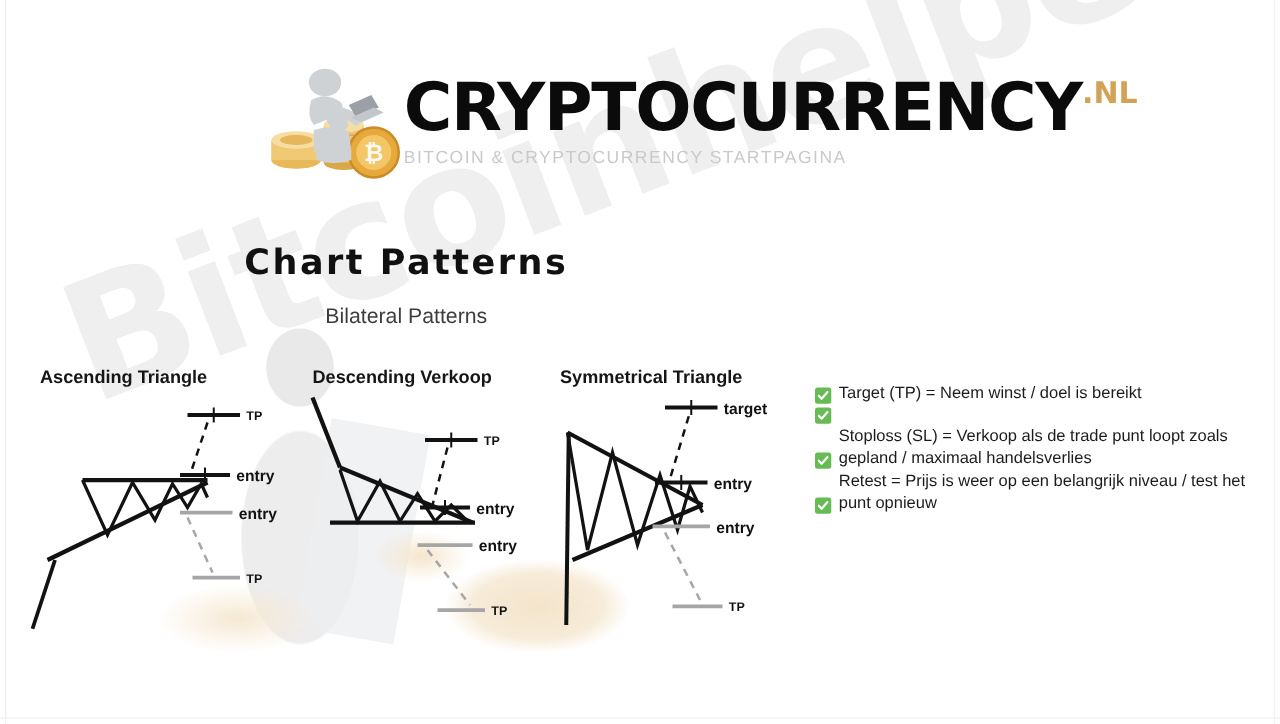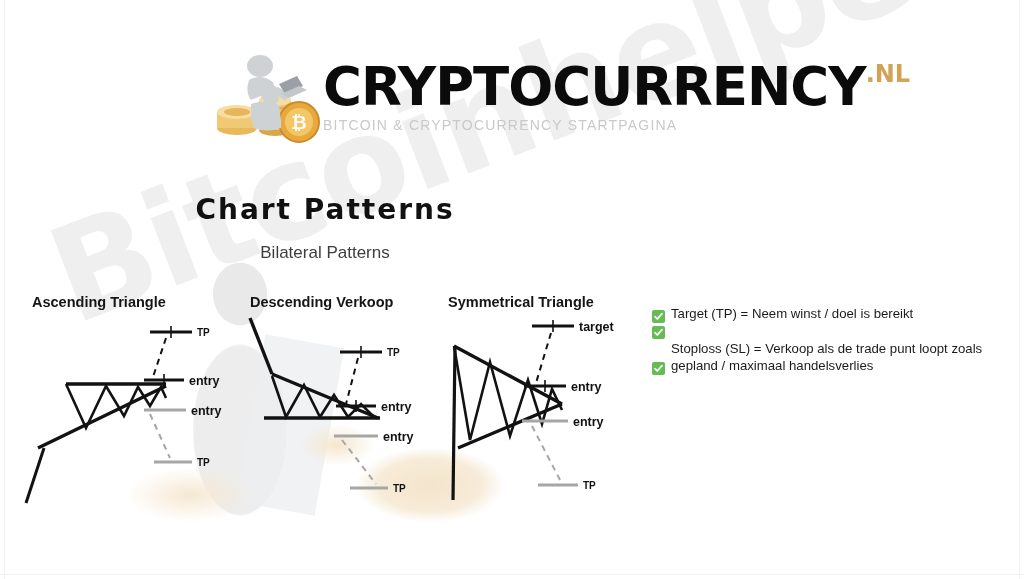--- a/index.html
+++ b/index.html
@@ -429,16 +429,24 @@
 
     <div class="legend-row">
       <span class="check">
         <svg width="9" height="9" viewBox="0 0 9 9">
           <path d="M1 4.6 L3.3 7 L8 1.6" stroke="#ffffff" stroke-width="1.7" fill="none" stroke-linecap="round" stroke-linejoin="round"></path>
         </svg>
       </span>
       <span class="legend-text">Stoploss (SL) = Verkoop als de trade punt loopt zoals gepland / maximaal handelsverlies</span>
     </div>
 
+    <div class="legend-row">
+      <span class="check">
+        <svg width="9" height="9" viewBox="0 0 9 9">
+          <path d="M1 4.6 L3.3 7 L8 1.6" stroke="#ffffff" stroke-width="1.7" fill="none" stroke-linecap="round" stroke-linejoin="round"></path>
+        </svg>
+      </span>
+      <span class="legend-text">Retest = Prijs is weer op een belangrijk niveau / test het punt opnieuw</span>
+    </div>
 
   </div>
 
 </div>
 
 </body></html>

